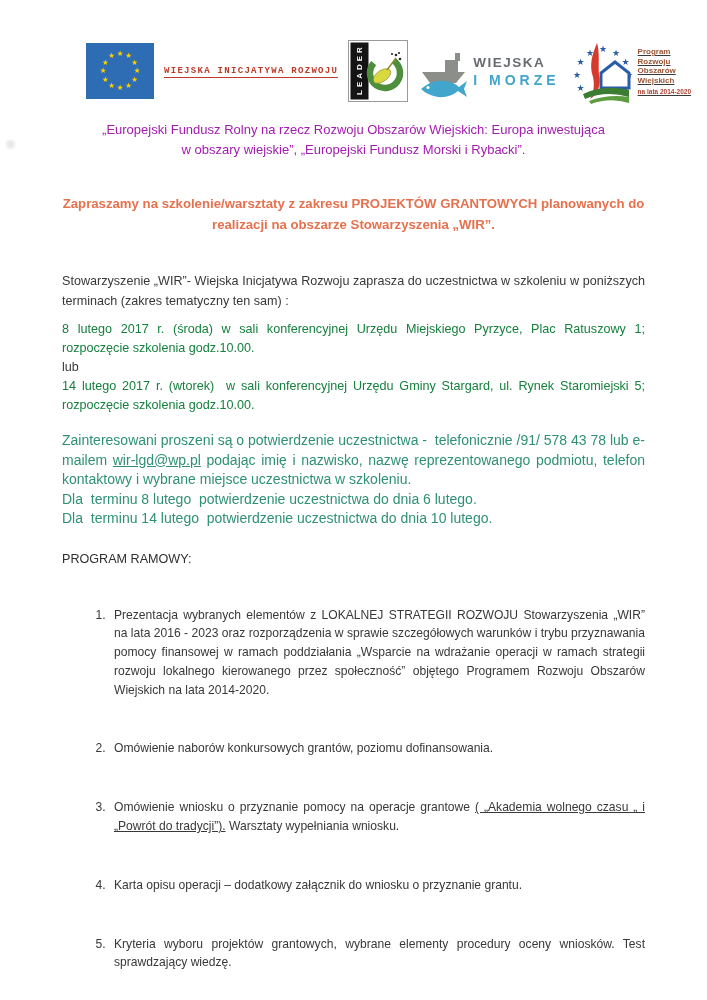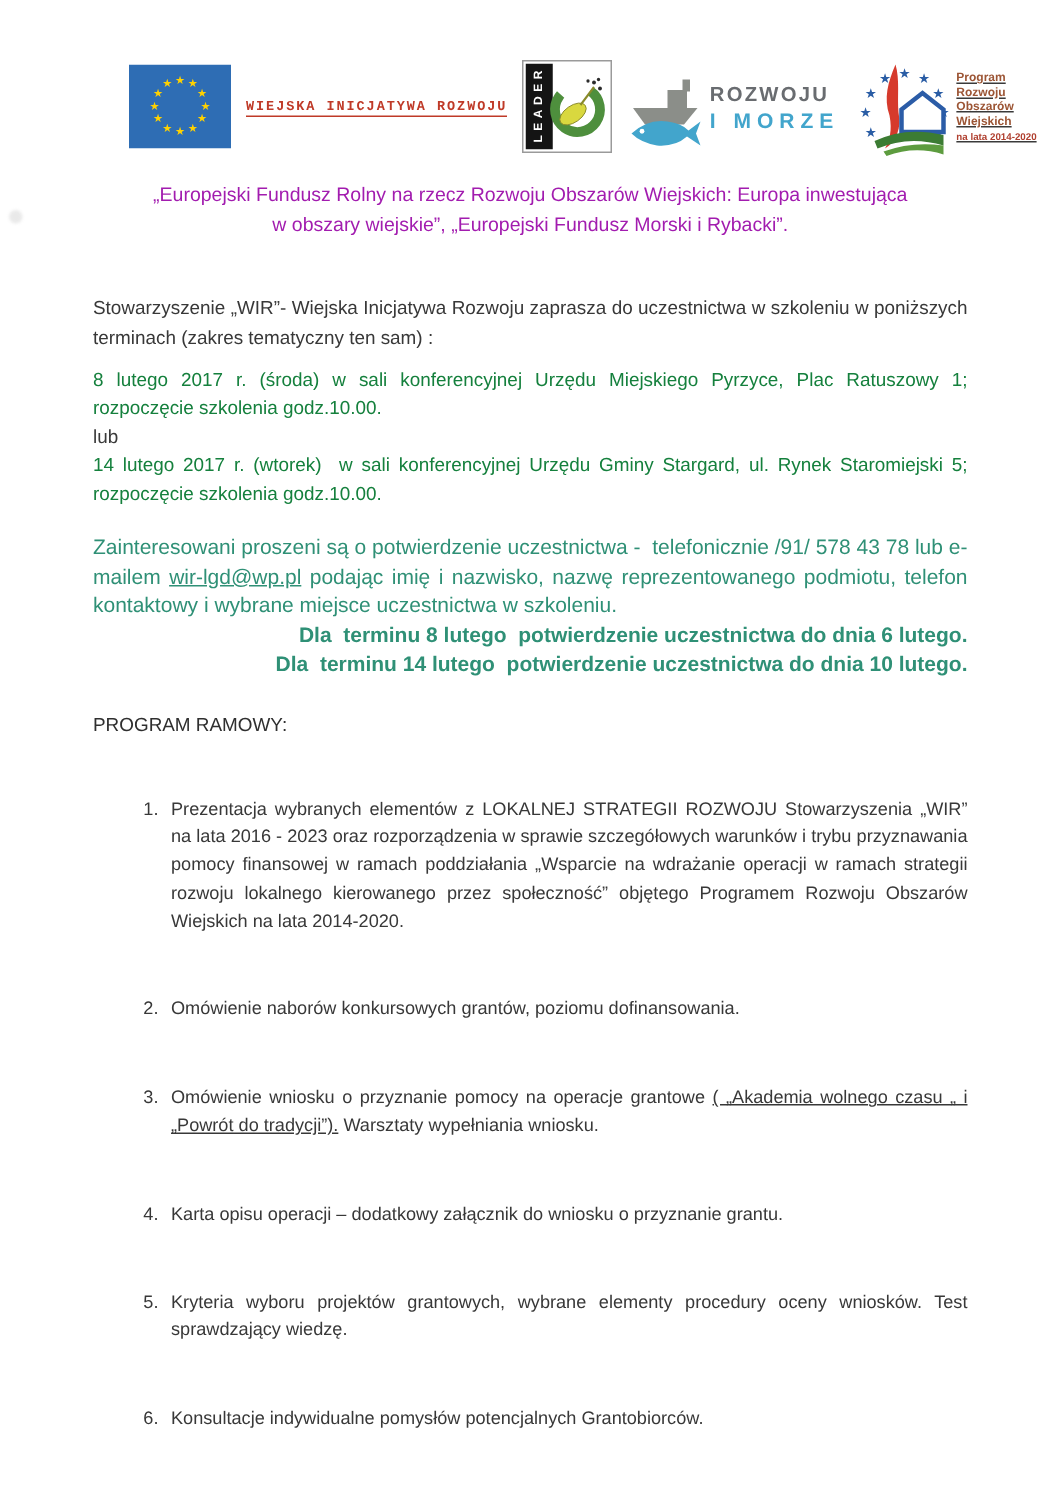--- a/index.html
+++ b/index.html
@@ -58,21 +58,21 @@
     font-size:13.2px; line-height:21px; color:#e5714e;
   }
   .intro {
     margin-top:36px; text-align:justify;
     font-size:12.6px; line-height:20px; color:#383838;
   }
   .dates { margin-top:9px; font-size:12.6px; line-height:19px; text-align:justify; }
   .dates .bold { font-weight:normal; color:#15803d; }
   .green-block { margin-top:16px; color:#2f9076; font-size:14px; line-height:19.5px; }
   .green-block .para { text-align:justify; }
-  .green-block .deadline { font-weight:bold; white-space:pre-wrap;text-align:right; }
+  .green-block .deadline { font-weight:normal; white-space:pre-wrap; }
   .email { text-decoration:underline; cursor:pointer; }
   .program-heading { margin-top:23px; font-size:12.6px; color:#2f2f2f; }
   ol.program-list {
     margin:16px 0 0 0; padding:0 0 0 47px;
     font-size:12.1px; line-height:18.8px; color:#383838;
     text-align:justify;
   }
   ol.program-list li { padding-left:5px; margin-bottom:1px;margin-top:40px; }
   .ul-part { text-decoration:underline; }
 </style>
@@ -127,21 +127,21 @@
 
     <div class="logo ryb-logo">
       <svg width="50" height="58" viewBox="0 0 50 58">
         <polygon points="4,30 47,30 38,41 12,41" fill="#8b8e89"></polygon>
         <rect x="27" y="18" width="13" height="12" fill="#8b8e89"></rect>
         <rect x="37" y="11" width="5" height="8" fill="#8b8e89"></rect>
         <path d="M3,47 Q14,37 27,39 Q36,40 41,45 L49,39 L46,47 L49,55 L40,49 Q32,56 20,55 Q9,53 3,47 Z" fill="#42a5cc"></path>
         <circle cx="10" cy="45.5" r="1.6" fill="#ffffff"></circle>
       </svg>
       <div class="ryb-text">
-        <span class="ryb-line1">ROZWOJU</span>
+        <span class="ryb-line1">WIEJSKA</span>
         <span class="ryb-line2">I MORZE</span>
       </div>
     </div>
 
     <div class="logo prow-logo">
       <svg width="64" height="68" viewBox="0 0 64 68">
         <g fill="#2a5da5" font-size="9" text-anchor="middle" dominant-baseline="central">
           <text x="10.5" y="51">★</text>
             <text x="7" y="38">★</text>
           <text x="10.5" y="25">★</text>
@@ -164,20 +164,24 @@
     </div>
   </div>
 
   <div class="content">
 
     <p class="funding">
       <span>„Europejski Fundusz Rolny na rzecz Rozwoju Obszarów Wiejskich: Europa inwestująca</span><br>
       <span>w obszary wiejskie”, „Europejski Fundusz Morski i Rybacki”.</span>
     </p>
 
+    <p class="invite-heading">
+      <span>Zapraszamy na szkolenie/warsztaty z zakresu PROJEKTÓW GRANTOWYCH planowanych do</span><br>
+      <span>realizacji na obszarze Stowarzyszenia „WIR”.</span>
+    </p>
 
     <p class="intro">Stowarzyszenie „WIR”- Wiejska Inicjatywa Rozwoju zaprasza do uczestnictwa w szkoleniu w poniższych terminach (zakres tematyczny ten sam) :</p>
 
     <div class="dates">
       <p class="bold">8 lutego 2017 r. (środa) w sali konferencyjnej Urzędu Miejskiego Pyrzyce, Plac Ratuszowy 1; rozpoczęcie szkolenia godz.10.00.</p>
       <p>lub</p>
       <p class="bold">14 lutego 2017 r. (wtorek)&nbsp; w sali konferencyjnej Urzędu Gminy Stargard, ul. Rynek Staromiejski 5; rozpoczęcie szkolenia godz.10.00.</p>
     </div>
 
     <div class="green-block">

